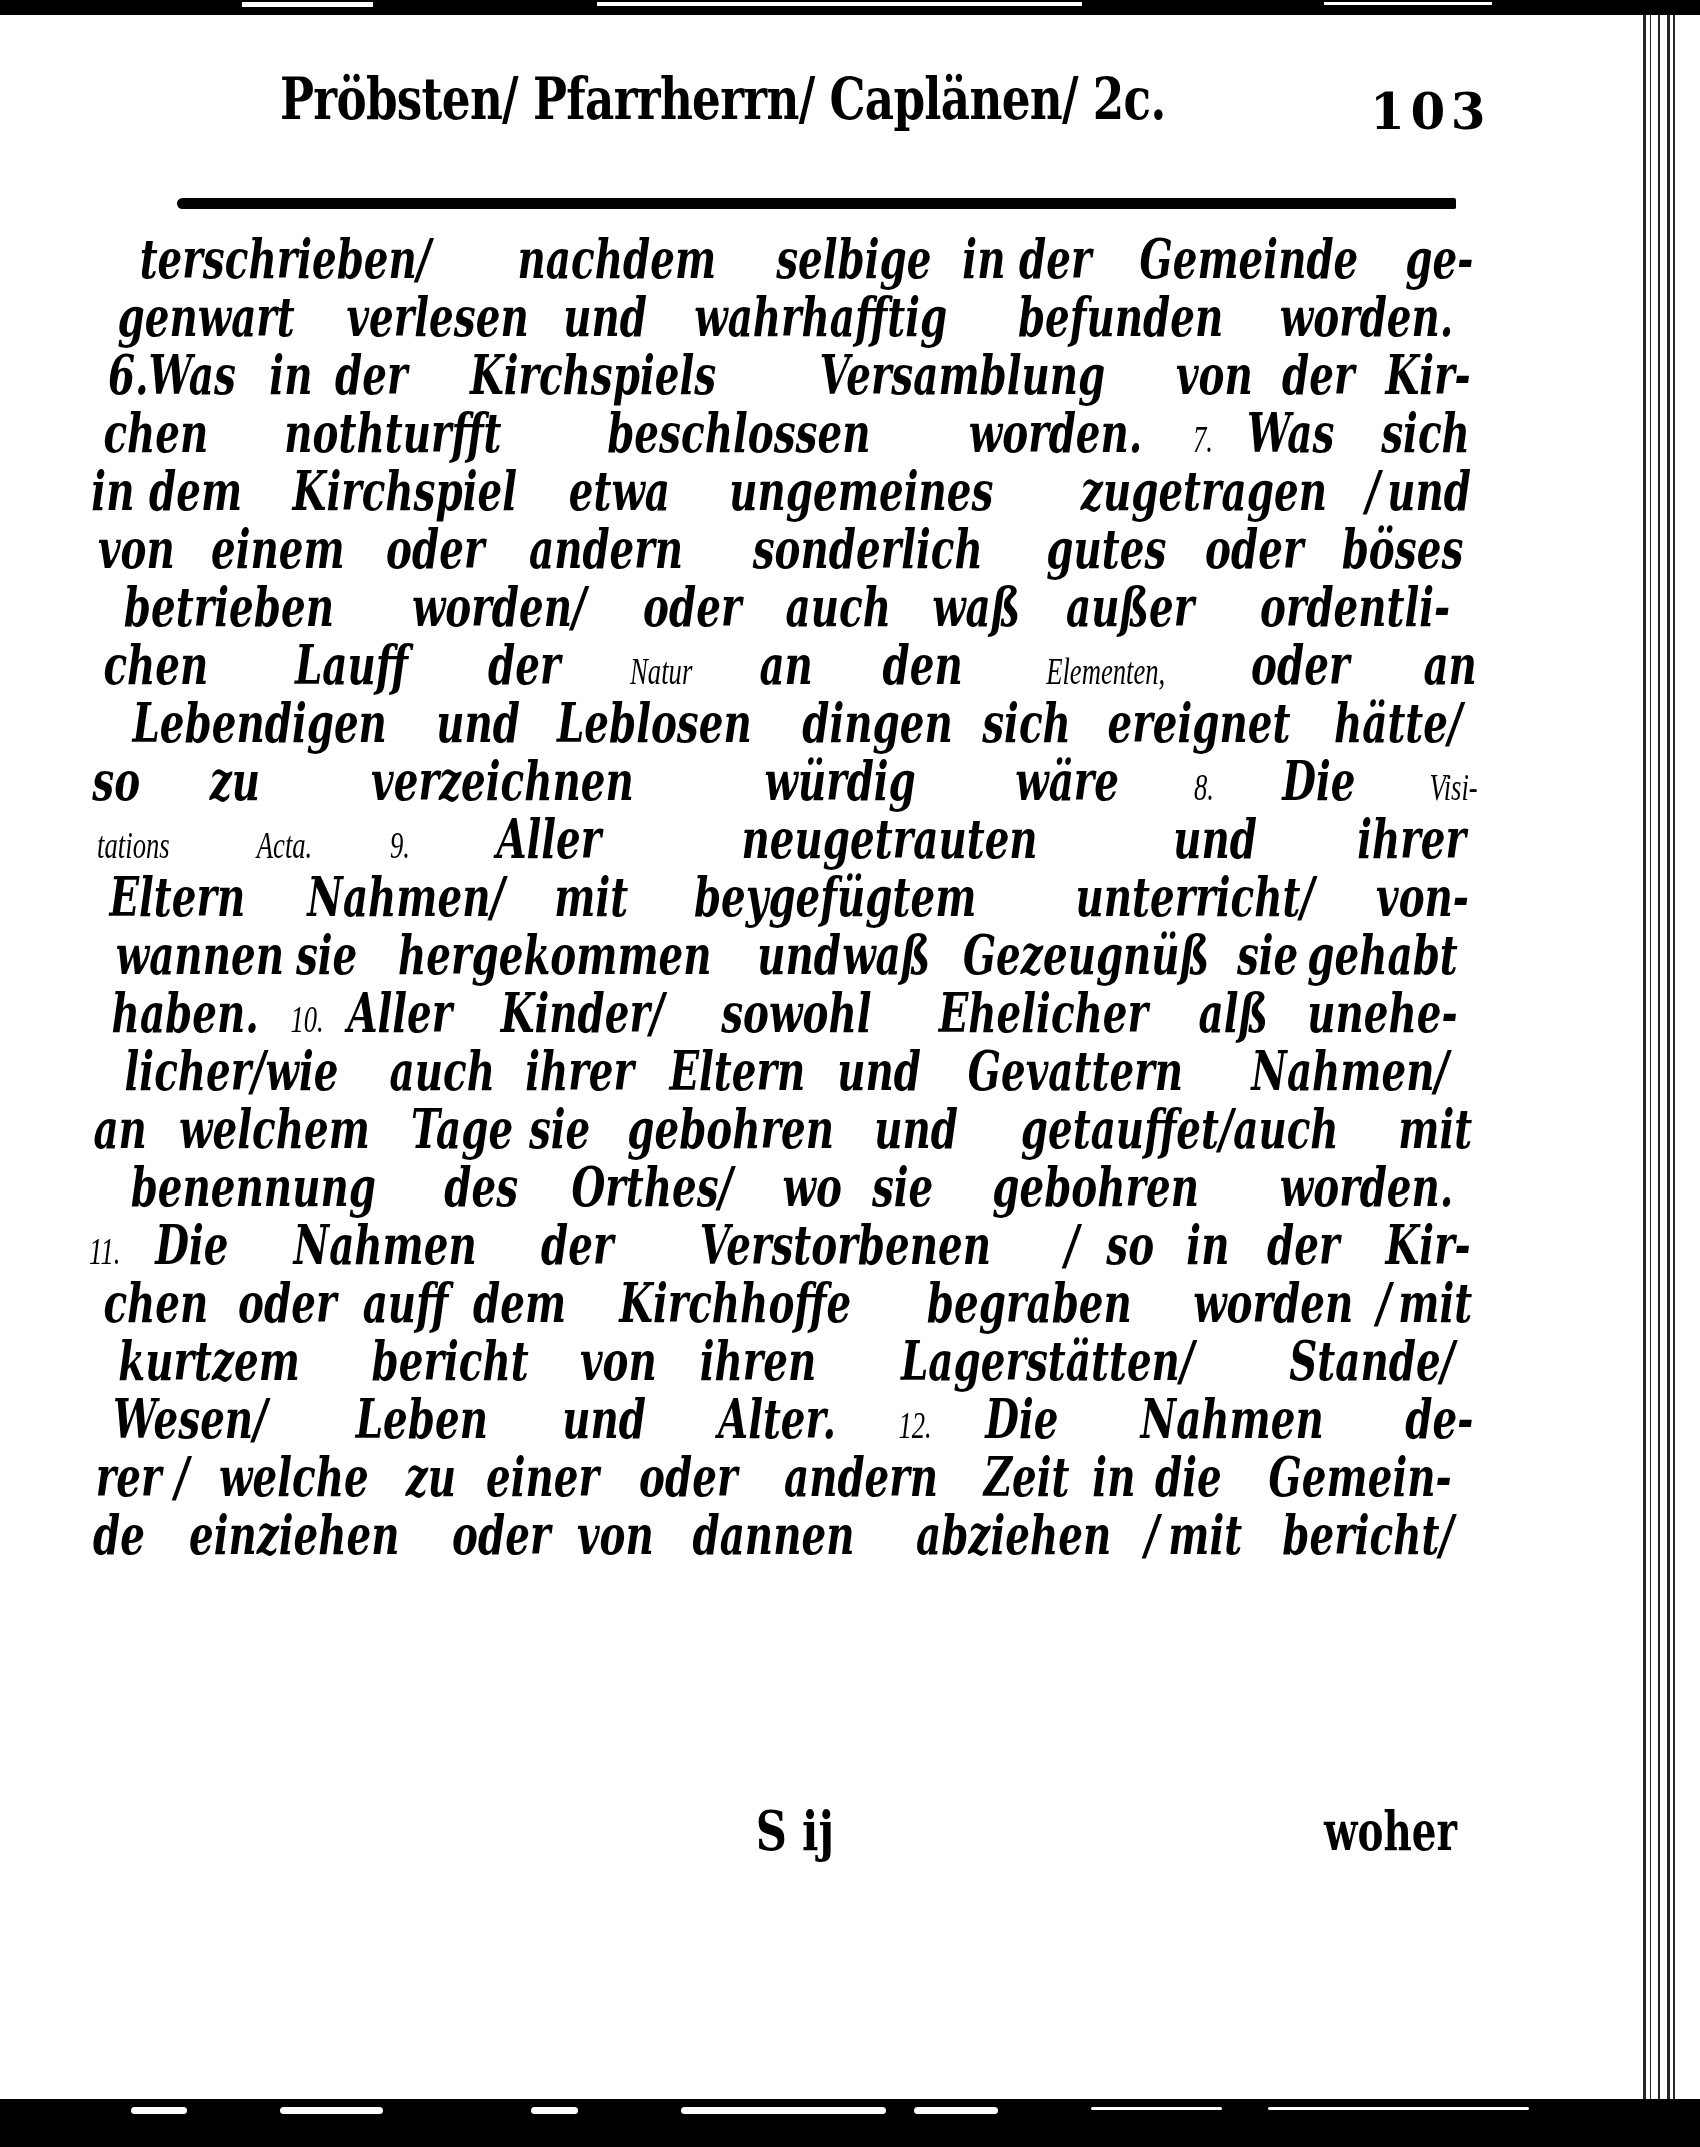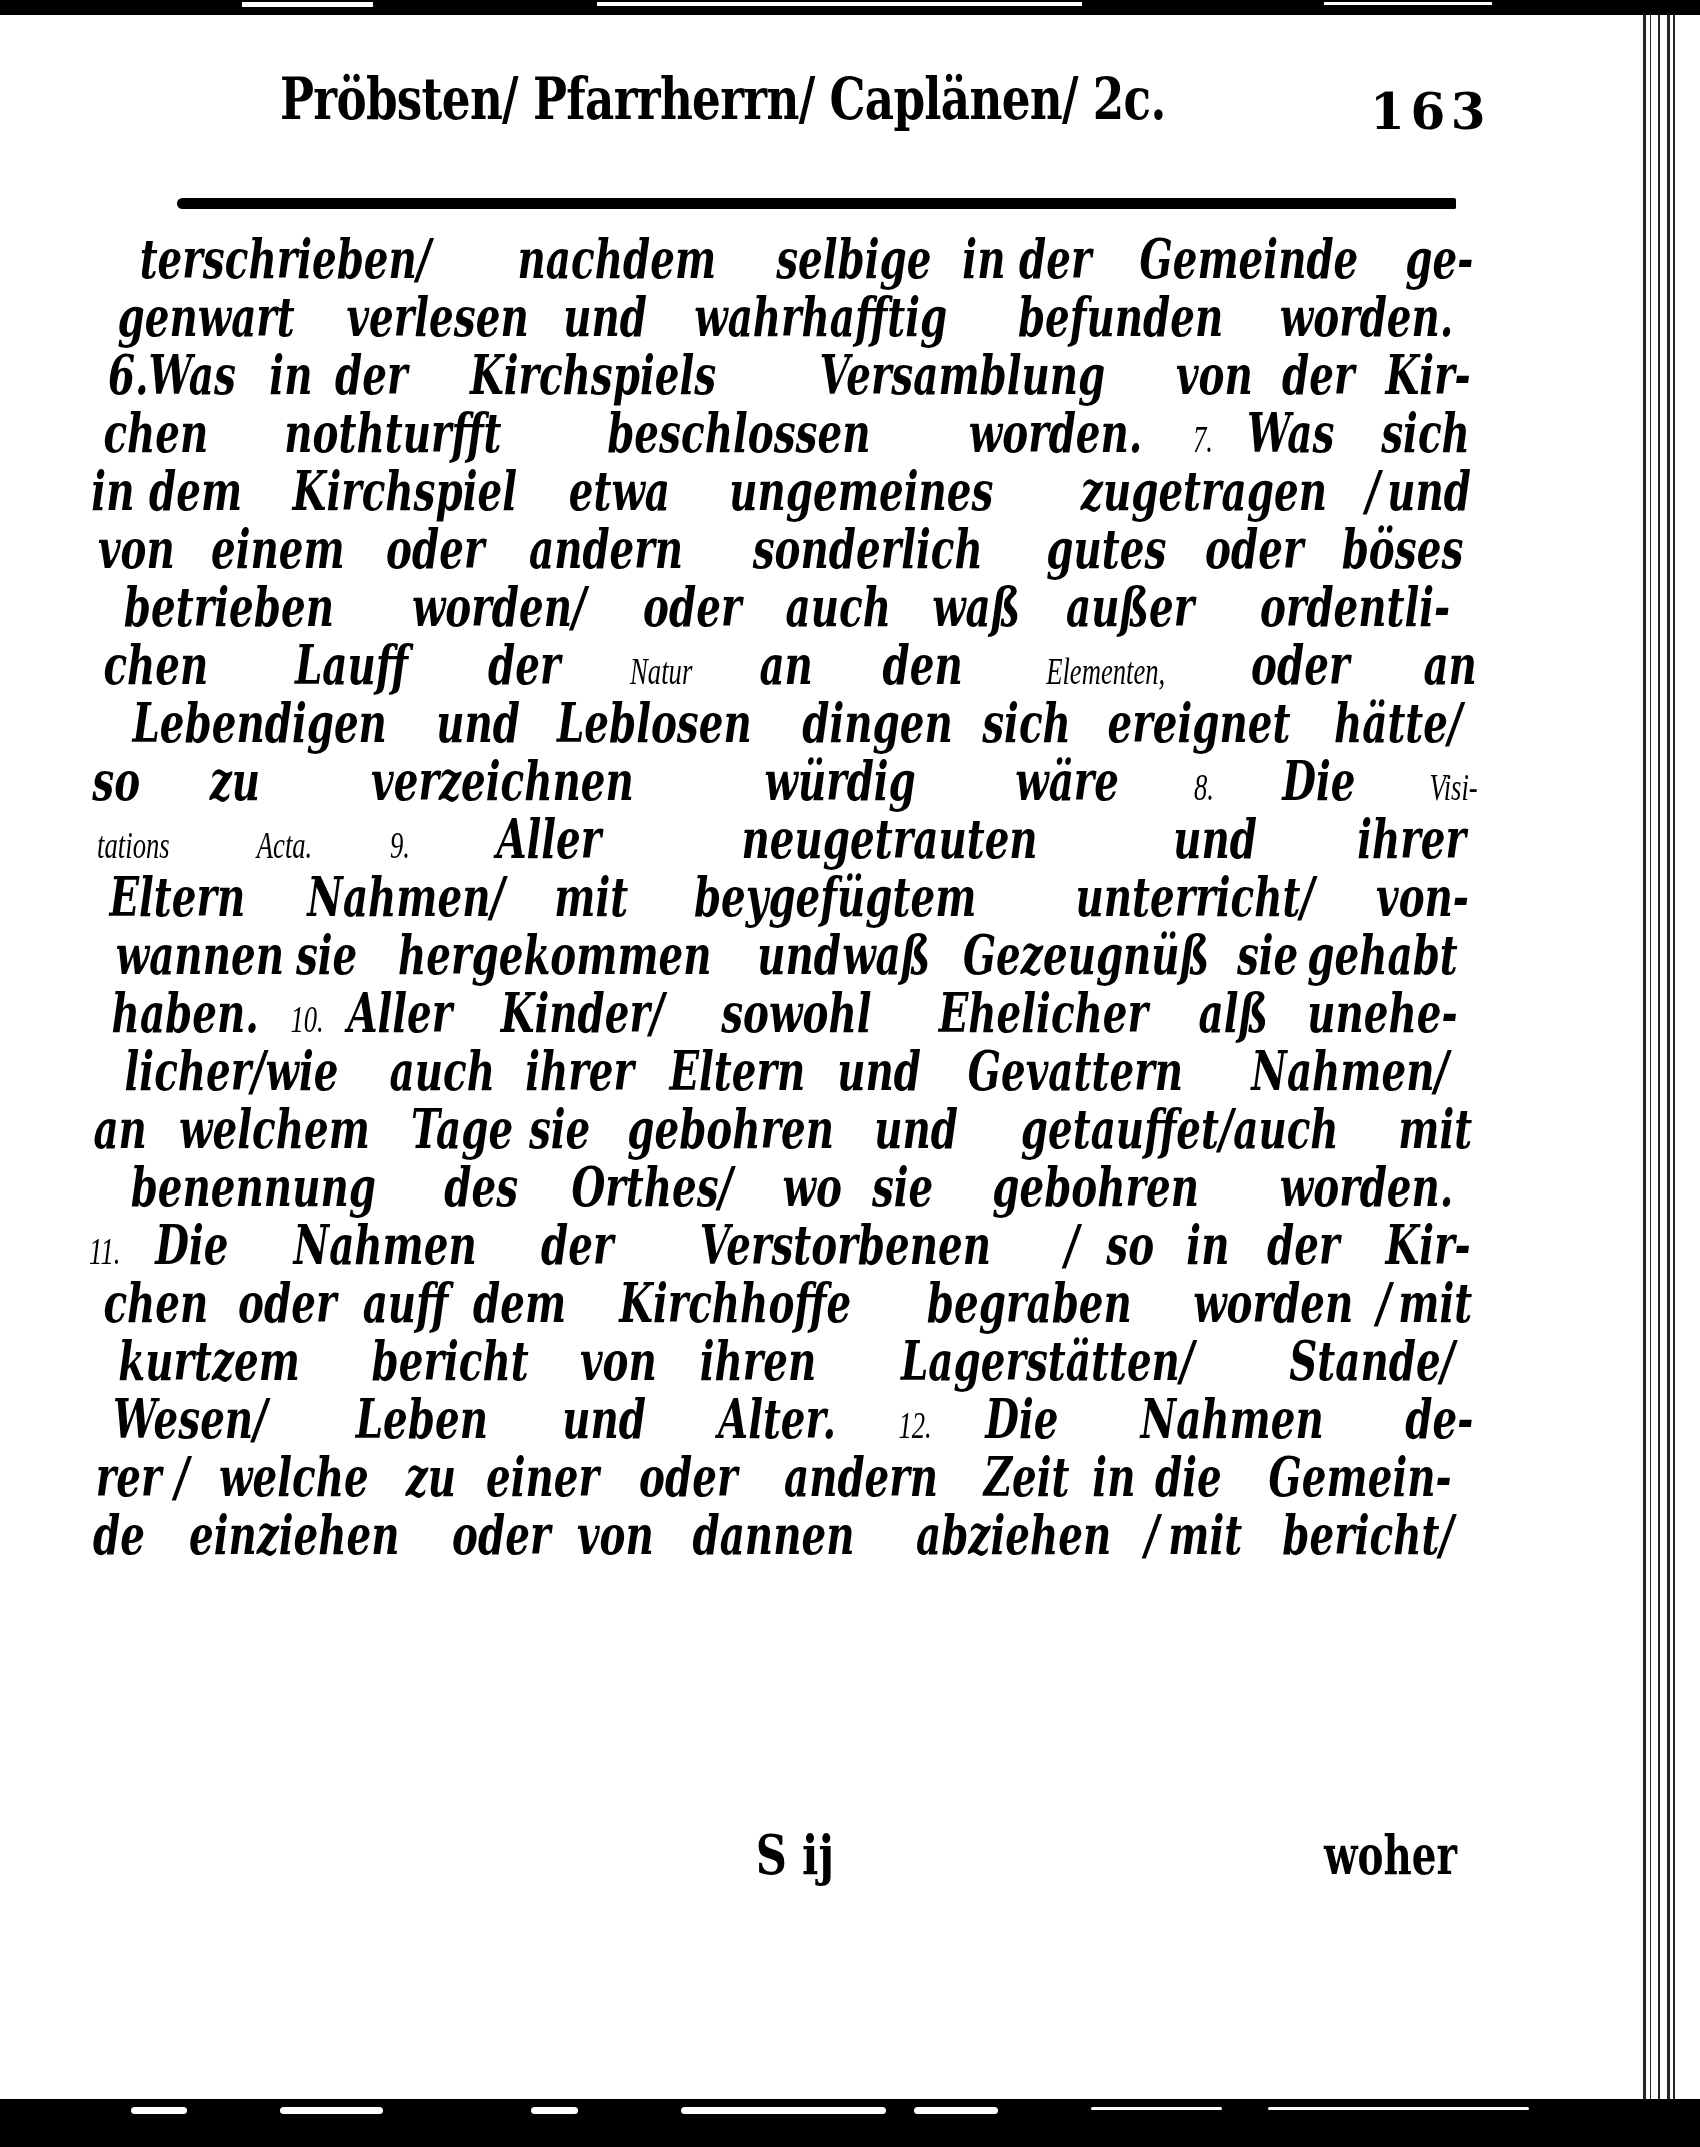--- a/index.html
+++ b/index.html
@@ -19,36 +19,36 @@
   .page-number { position:absolute; left:1370px; top:82px;
     font-family:"DejaVu Serif", serif; font-weight:bold; font-size:50px; color:#000; letter-spacing:5.6px; }
   .head-rule { position:absolute; left:177px; top:198px; width:1279px; height:11.2px; background:#000; border-radius:5.6px 1.9px 1.9px 5.6px; }
   .body { position:absolute; left:110px; top:230px; width:1350px;font-style:italic; }
   .line { display:flex; justify-content:space-between; align-items:baseline;
     height:58px; line-height:58px; white-space:nowrap;
     font-family:"DejaVu Serif", serif; font-weight:bold; font-size:54px; color:#000; }
   .line span.w { display:inline-block; transform:scaleX(0.72); transform-origin:center; margin:0 -2%; }
   .roman { font-family:"Liberation Serif", serif; font-weight:normal; font-size:37px; }
   .signature-row { position:absolute; top:1799px; left:0; width:1643px; height:75px;
-    font-family:"DejaVu Serif", serif; font-weight:bold; font-size:54px; color:#000;margin-top:24px; }
+    font-family:"DejaVu Serif", serif; font-weight:bold; font-size:54px; color:#000; }
   .signature-mark { position:absolute; left:746px; top:0; transform:scaleX(0.8); }
   .catchword { position:absolute; left:1324px; top:0; transform:scaleX(0.72); transform-origin:left; }
 </style>
 </head>
 <body>
 
 <div class="top-bar">
   <span class="speck" style="left:242px;width:131px"></span>
   <span class="speck" style="left:597px;width:485px;height:3.7px"></span>
   <span class="speck" style="left:1324px;width:168px;height:2.8px"></span>
 </div>
 
 <div class="page">
   <div class="running-head">Pröbsten/ Pfarrherrn/ Caplänen/ 2c.</div>
-  <div class="page-number">163</div>
+  <div class="page-number">103</div>
   <div class="head-rule"></div>
 
   <div class="body" id="body-lines">
       <div class="line">
         <span class="w">terschrieben/</span>
         <span class="w">nachdem</span>
         <span class="w">selbige</span>
         <span class="w">in</span>
         <span class="w">der</span>
         <span class="w">Gemeinde</span>

